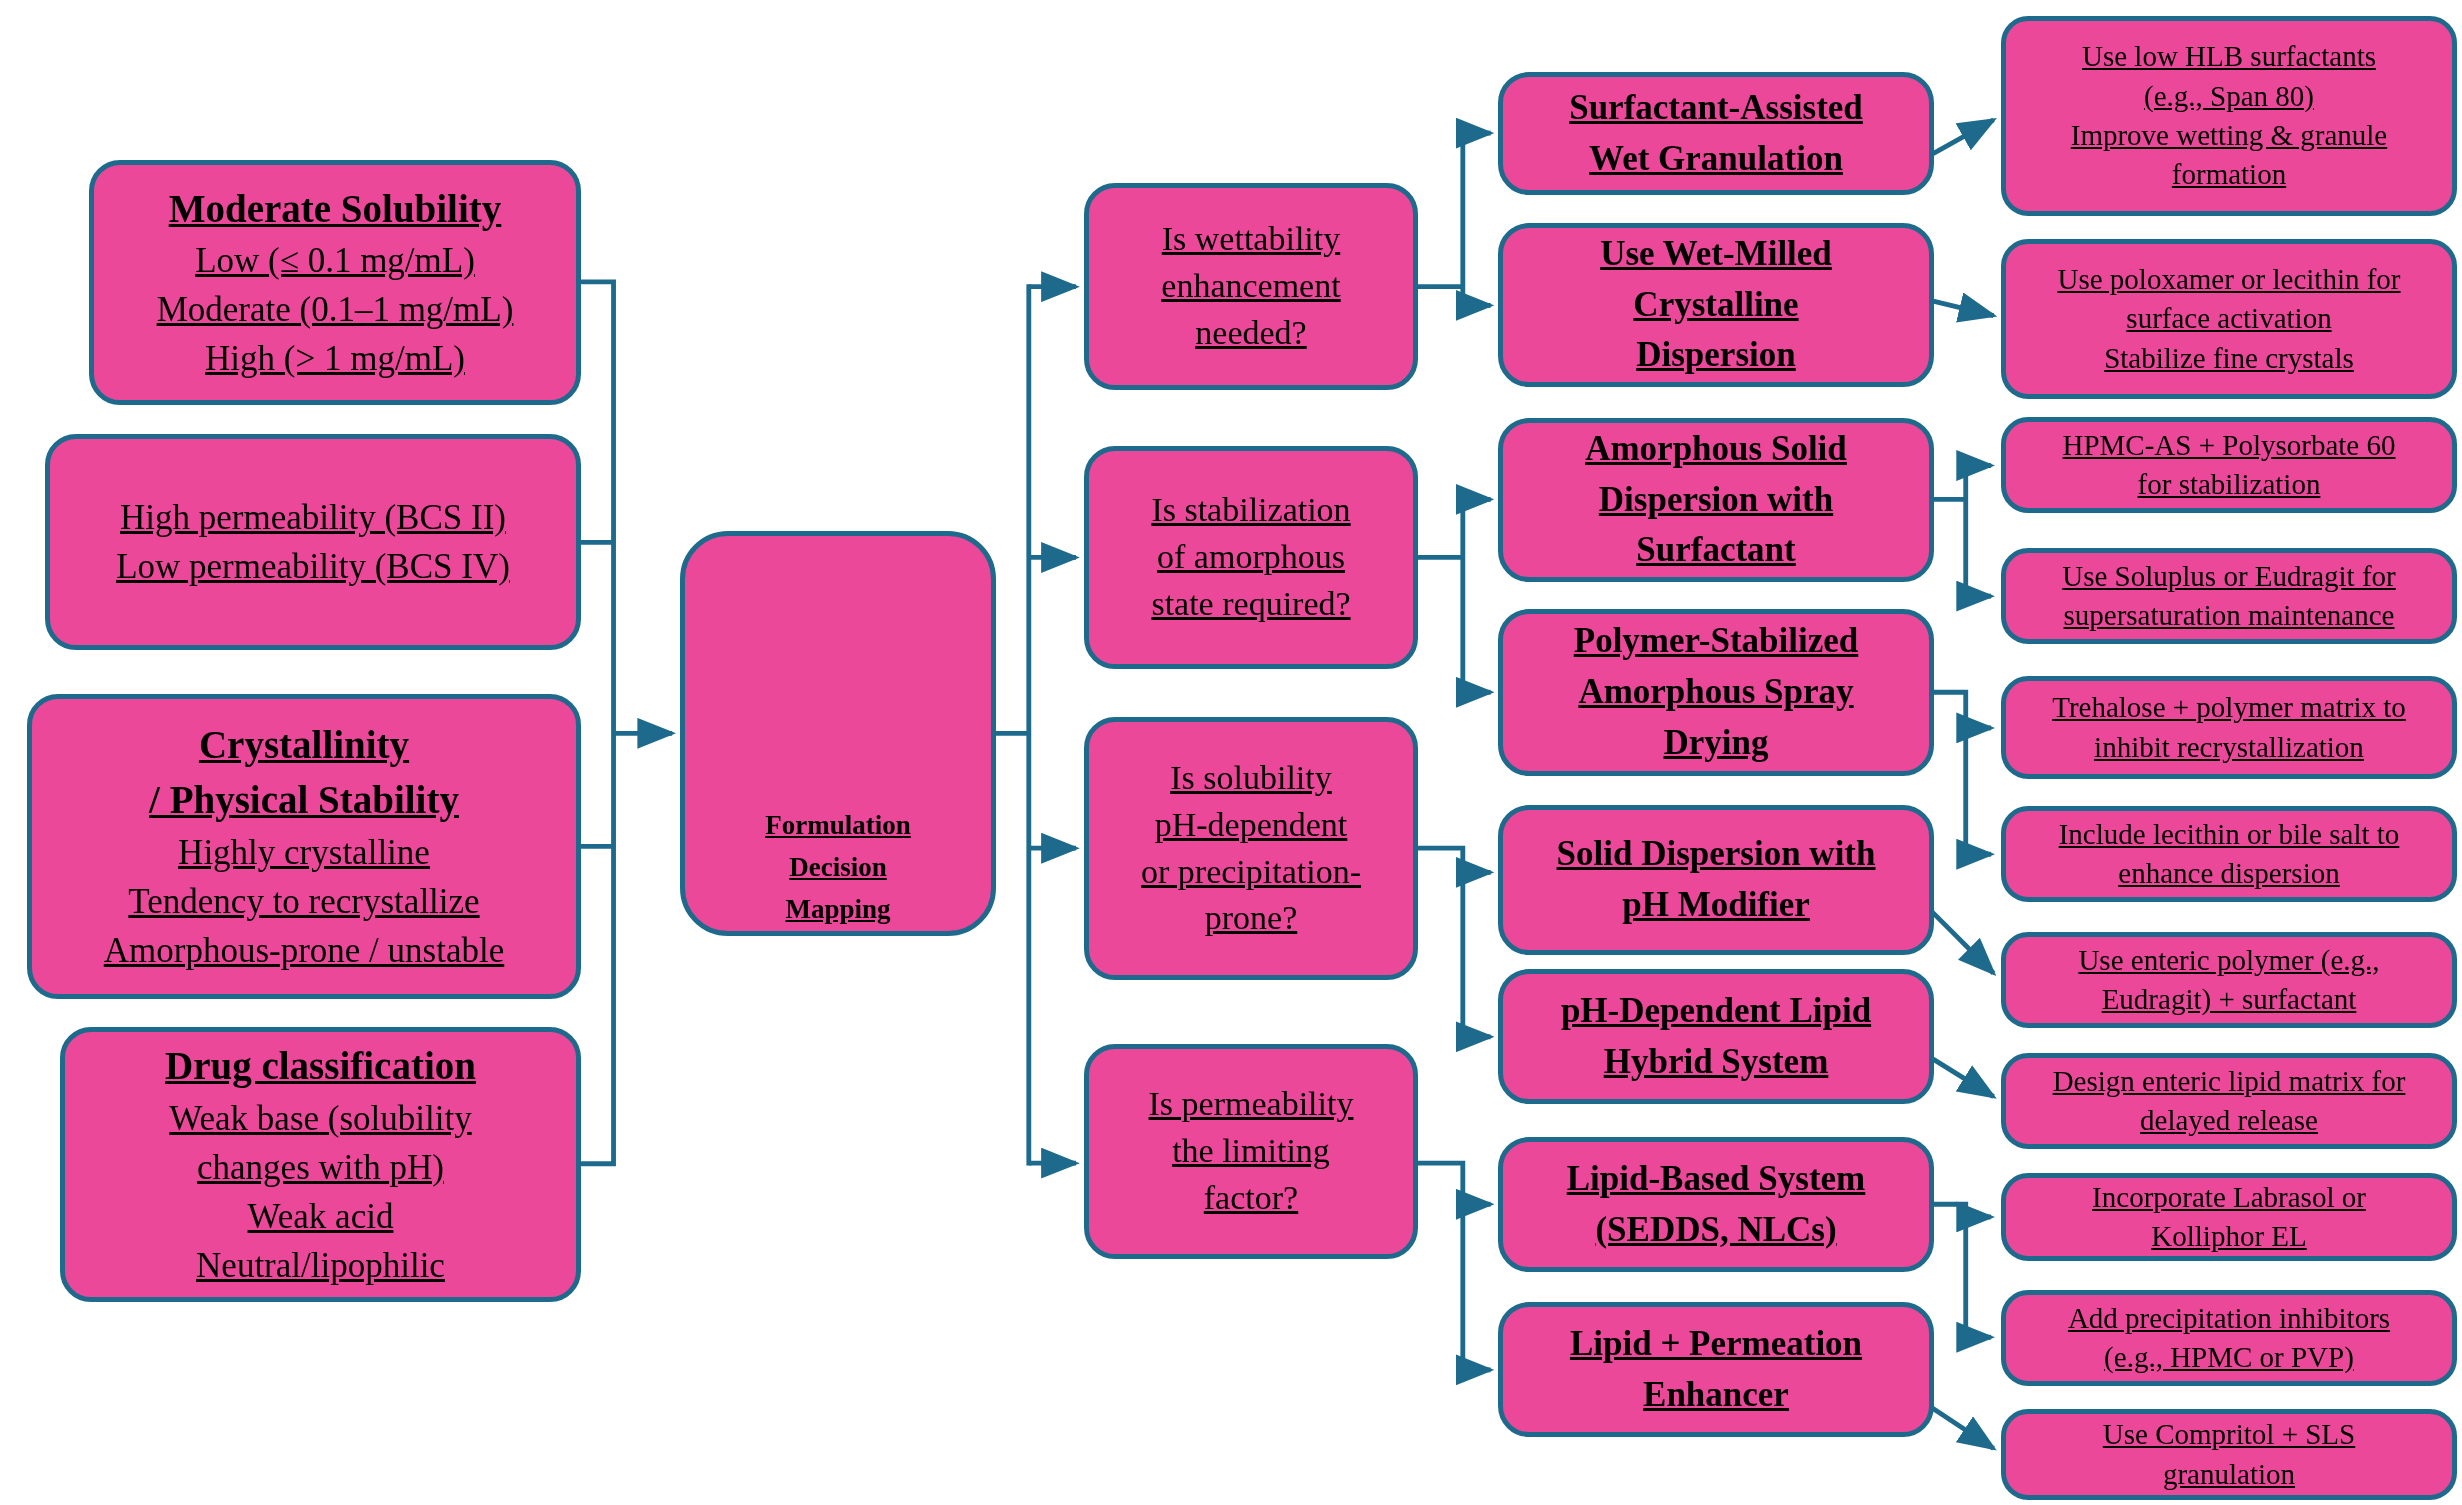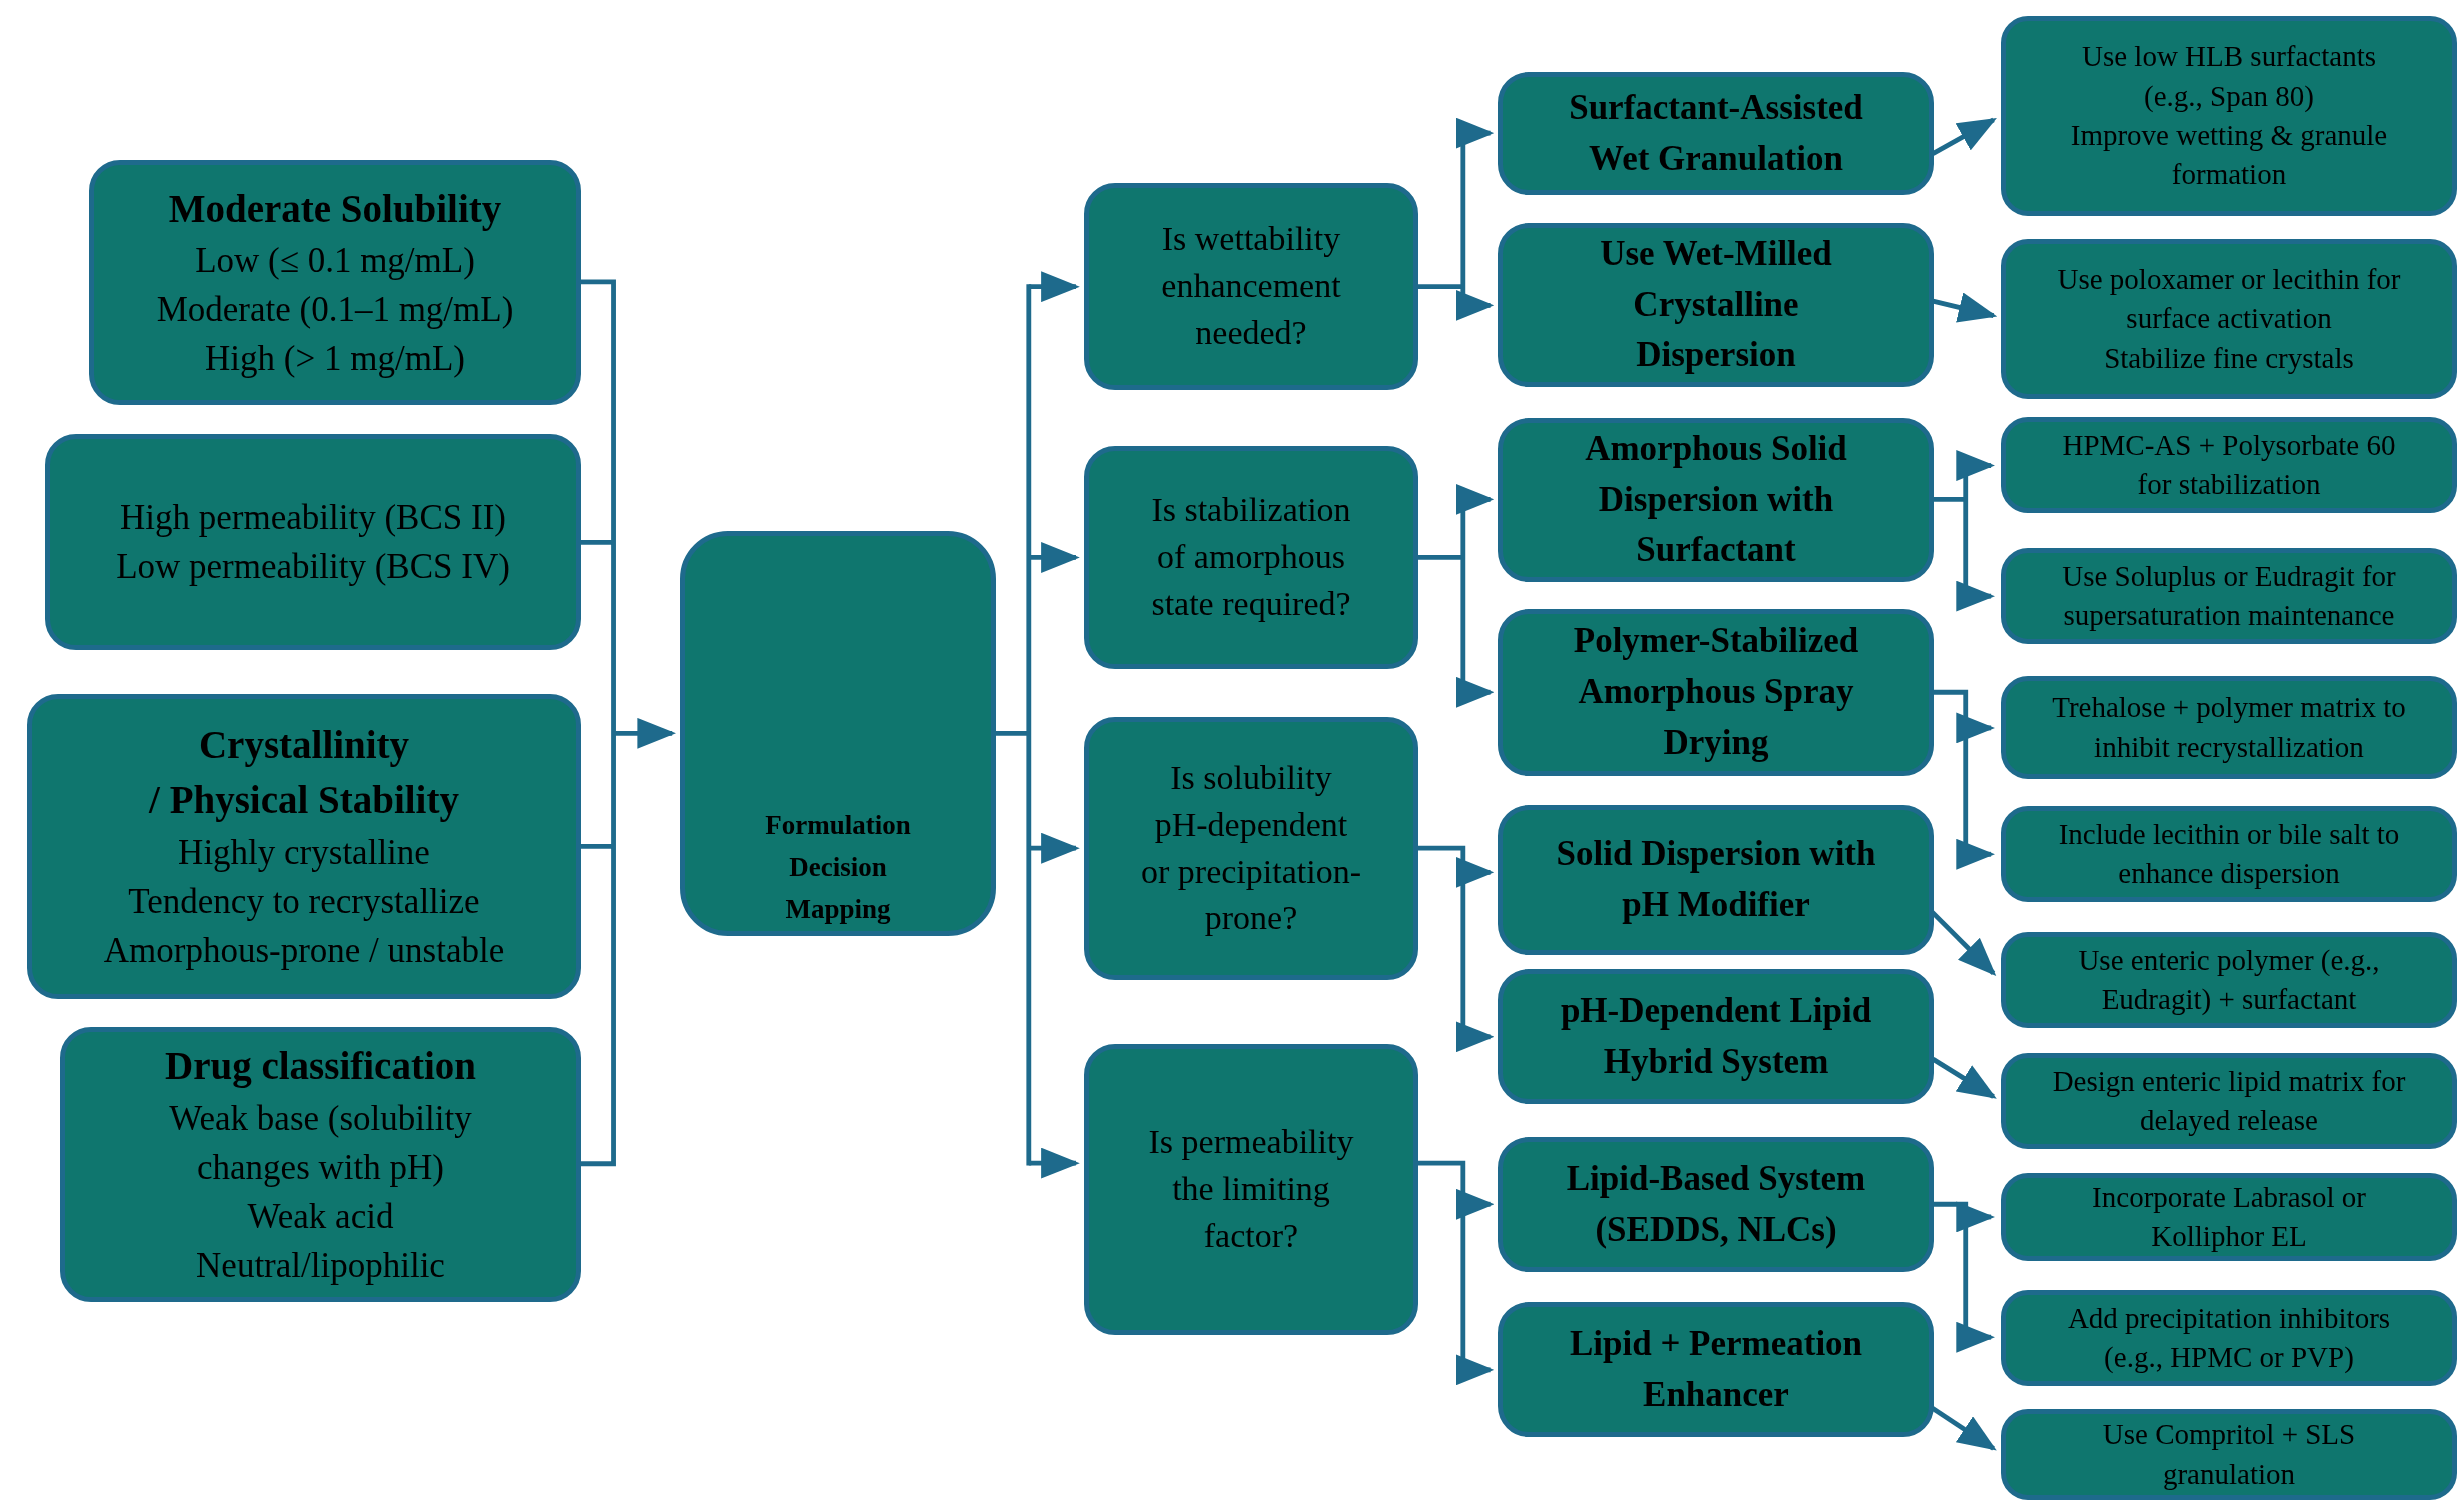--- a/index.html
+++ b/index.html
@@ -1,22 +1,22 @@
 <!DOCTYPE html>
 <html style="font-size:9.7px"><head>
 <meta charset="utf-8">
 <title>Formulation Decision Mapping</title>
 <style>
   html,body{margin:0;padding:0;background:#ffffff;}
   .canvas{position:relative;width:2462px;height:1506px;background:#ffffff;overflow:hidden;
           font-family:"Liberation Serif","DejaVu Serif",serif;color:#000;}
   svg.wires{position:absolute;left:0;top:0;width:2462px;height:1506px;}
-  .b{position:absolute;box-sizing:border-box;background:#0f766e;border:5.4px solid #1e6a8c;
+  .b{position:absolute;box-sizing:border-box;background:#ec4899;border:5.4px solid #1e6a8c;
      display:flex;flex-direction:column;align-items:center;justify-content:center;
-     text-align:center;white-space:pre-line;border-radius:31px;padding:0 28px;}
+     text-align:center;white-space:pre-line;border-radius:31px;padding:0 28px;text-decoration:underline;}
   .in .t{font-size:39px;font-weight:bold;line-height:1.4;}
   .in .x{font-size:35px;line-height:1.4;}
   .c{font-size:27px;font-weight:bold;line-height:1.55;border-radius:48px;justify-content:flex-end;}
   .q{font-size:34px;line-height:1.38;align-items:center;}
   .s{font-size:35px;font-weight:bold;line-height:1.45;}
   .d{font-size:29px;line-height:1.35;border-radius:27px;}
 </style>
 </head>
 <body>
 
@@ -135,21 +135,21 @@
     <div>Is stabilization
 of amorphous
 state required?</div>
   </div>
   <div class="b q" style="left:1084px;top:717px;width:334px;height:263px">
     <div>Is solubility
 pH-dependent
 or precipitation-
 prone?</div>
   </div>
-  <div class="b q" style="left:1084px;top:1044px;width:334px;height:291px">
+  <div class="b q" style="left:1084px;top:1044px;width:334px;height:215px">
     <div>Is permeability
 the limiting
 factor?</div>
   </div>
 
   <div class="b s" style="left:1498px;top:72px;width:436px;height:123px">
     <div>Surfactant-Assisted
 Wet Granulation</div>
   </div>
   <div class="b s" style="left:1498px;top:223px;width:436px;height:164px">

